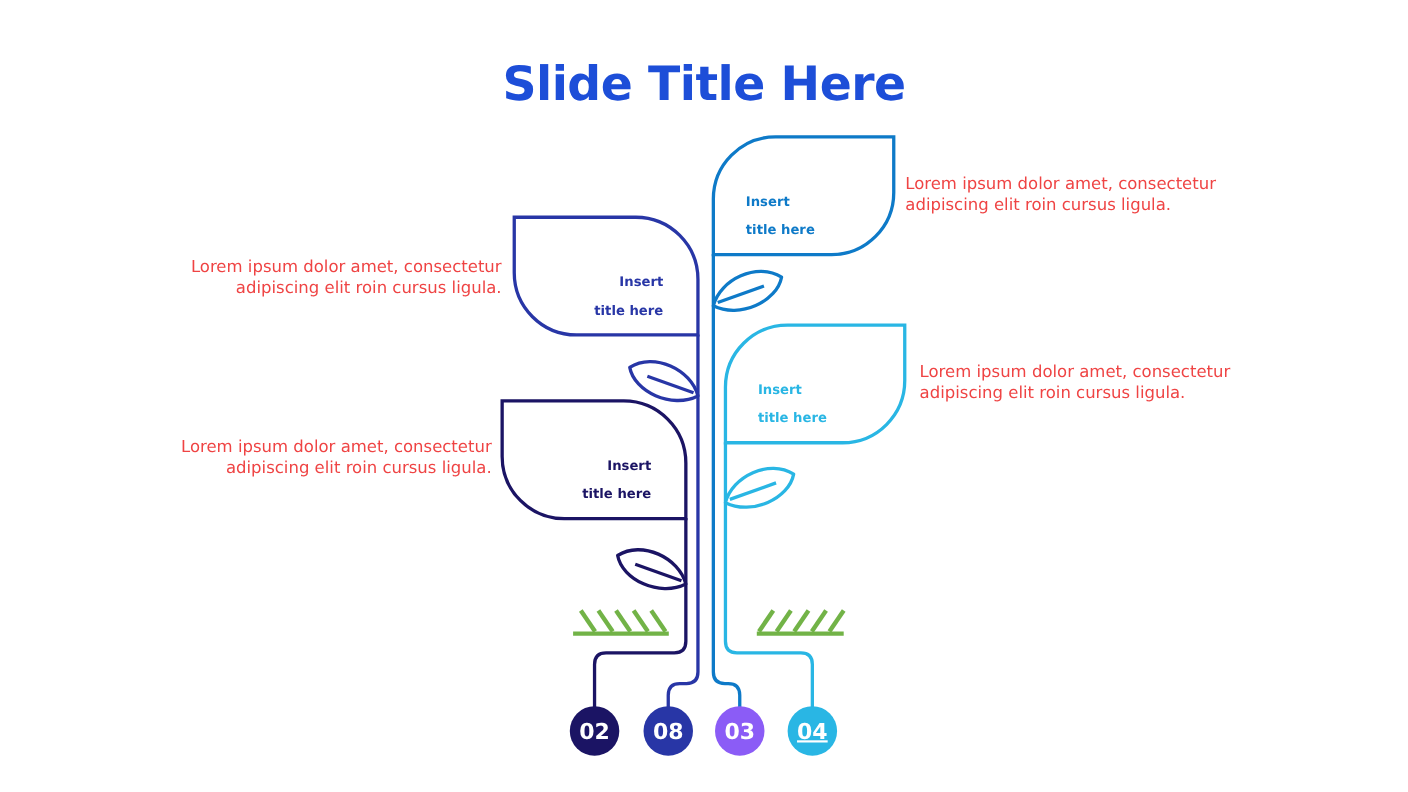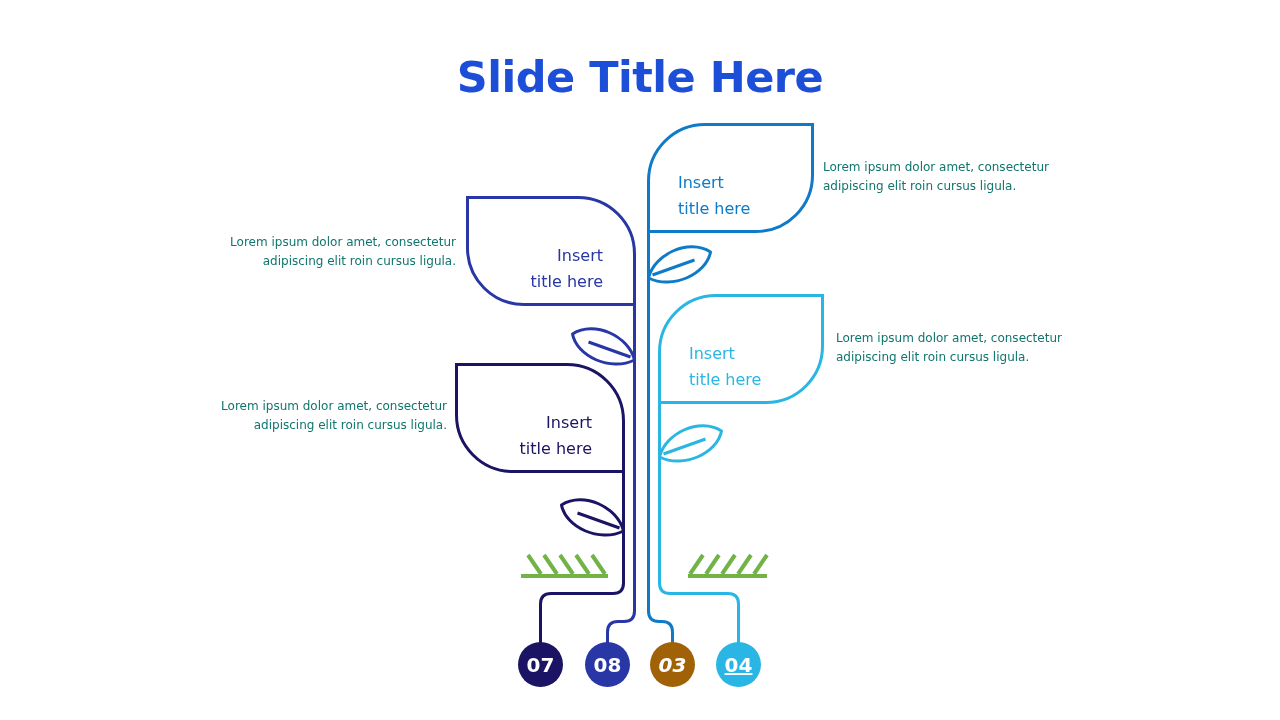--- a/index.html
+++ b/index.html
@@ -24,37 +24,37 @@
 
   
   .leaf-card{
     z-index:2;
     background:#fff;
     border:3px solid;
     box-sizing:border-box;
     display:flex;flex-direction:column;justify-content:center;
   }
   .leaf-card .card-title{
-    font-weight:normal;font-size:16px;line-height:26px;
+    font-weight:bold;font-size:12px;line-height:26px;
     white-space:pre-line;
     margin-top:35px;
   }
   .round-rt{border-radius:0 58px 0 58px;}   
   .round-lt{border-radius:58px 0 58px 0;}   
   .card-1{left:455px;top:363px;width:170px;height:110px;padding-right:30px;align-items:flex-end;}
   .card-2{left:466px;top:196px;width:170px;height:110px;padding-right:30px;align-items:flex-end;}
   .card-3{left:647px;top:123px;width:167px;height:110px;padding-left:28px;align-items:flex-start;}
   .card-4{left:658px;top:294px;width:166px;height:110px;padding-left:28px;align-items:flex-start;}
   .card-1 .card-title{text-align:right;}
   .card-2 .card-title{text-align:right;}
 
   
   .desc{
     z-index:2;
-    font-size:12px;line-height:19px;color:#0f766e;
+    font-size:15px;line-height:19px;color:#ef4444;
     white-space:pre-line;
   }
   .desc-1{right:833px;top:397px;text-align:right;}
   .desc-2{right:824px;top:233px;text-align:right;}
   .desc-3{left:823px;top:158px;text-align:left;}
   .desc-4{left:836px;top:329px;text-align:left;}
 
   
   .badge{
     z-index:2;
@@ -142,23 +142,23 @@
 <div class="abs desc desc-1">Lorem ipsum dolor amet, consectetur
 adipiscing elit roin cursus ligula.</div>
 <div class="abs desc desc-2">Lorem ipsum dolor amet, consectetur
 adipiscing elit roin cursus ligula.</div>
 <div class="abs desc desc-3">Lorem ipsum dolor amet, consectetur
 adipiscing elit roin cursus ligula.</div>
 <div class="abs desc desc-4">Lorem ipsum dolor amet, consectetur
 adipiscing elit roin cursus ligula.</div>
 
 <div class="abs badge badge-1" style="background-color: rgb(27, 20, 100);">
-  <span>07</span>
+  <span>02</span>
 </div>
 <div class="abs badge badge-2" style="background-color: rgb(40, 54, 166);">
   <span>08</span>
 </div>
-<div class="abs badge badge-3" style="background-color: #a16207; font-style: italic;">
+<div class="abs badge badge-3" style="background-color: #8b5cf6;">
   <span>03</span>
 </div>
 <div class="abs badge badge-4" style="background-color: rgb(41, 182, 228);">
   <span>04</span>
 </div>
 
 </body></html>

